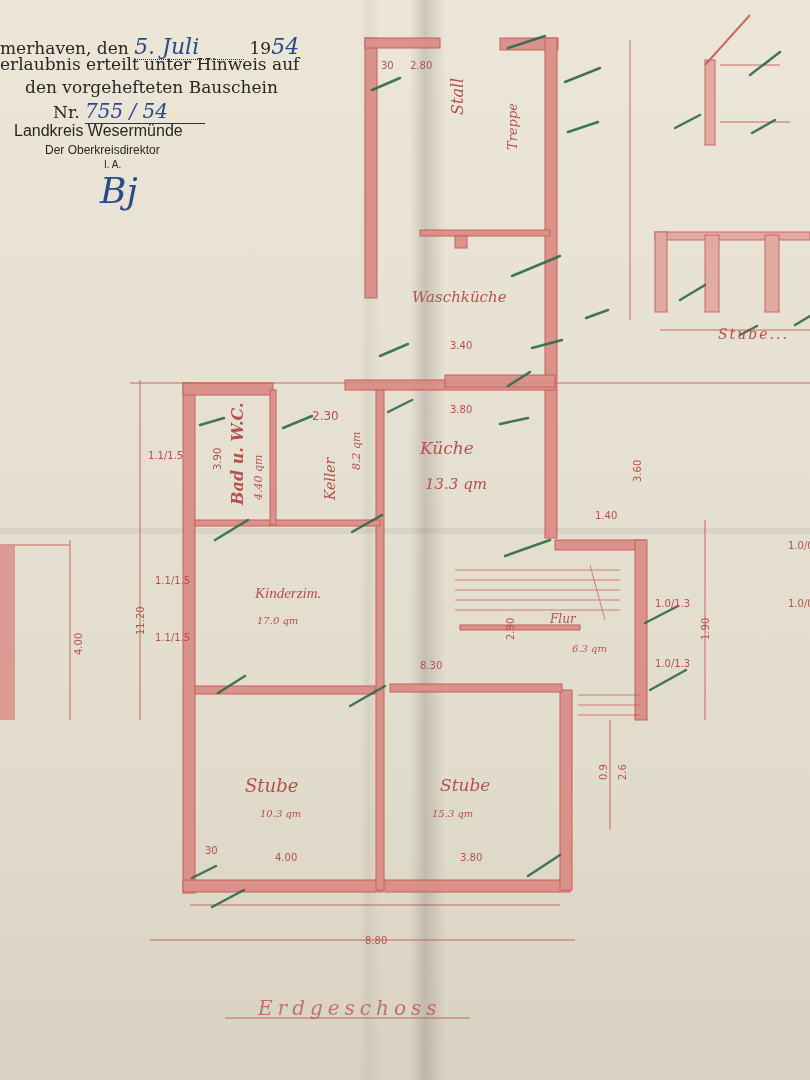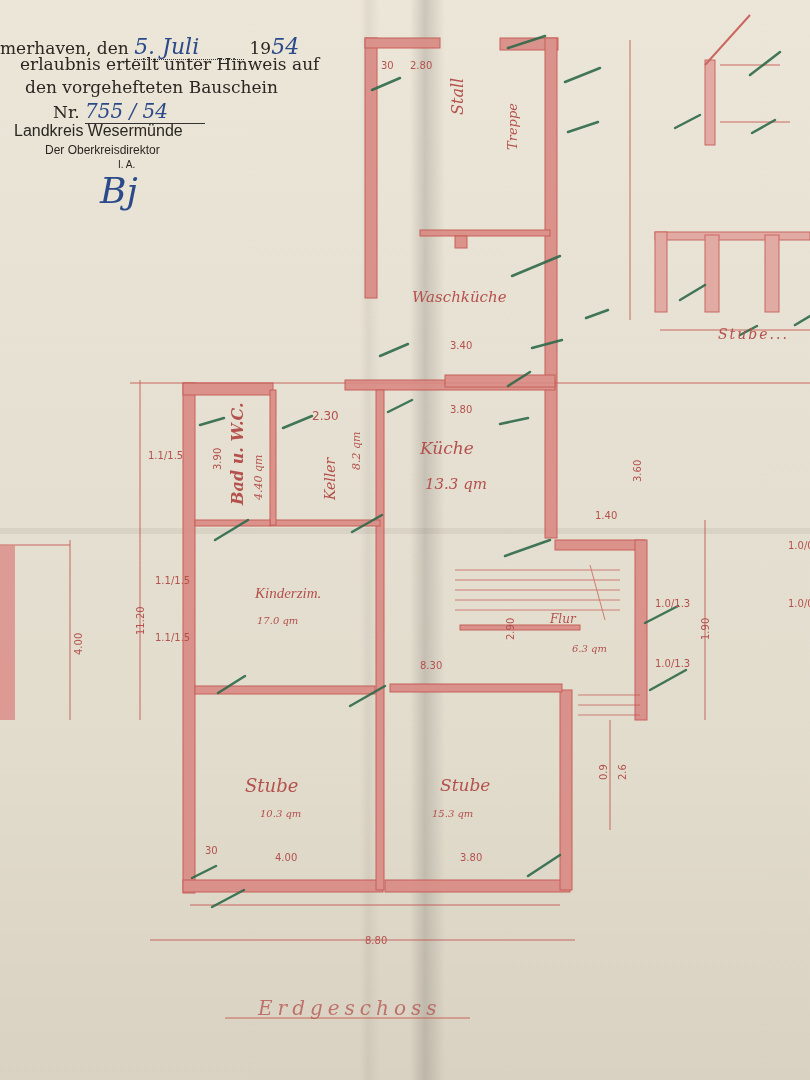--- a/index.html
+++ b/index.html
@@ -129,29 +129,29 @@
     <line x1="740" y1="335" x2="757" y2="326"></line>
   </g>
 </svg>
 
 <div class="stamp">
   <div class="line" style="left:0;top:12px;">
     <span>merhaven, den</span>
     <span class="hand underline-dots" style="display:inline-block;width:110px;font-size:22px;">5. Juli</span>
     <span>19</span><span class="hand" style="font-size:22px;">54</span>
   </div>
-  <div class="line" style="left:0;top:32px;margin-left:20px;">erlaubnis erteilt unter Hinweis auf</div>
+  <div class="line" style="left:0;top:32px;">erlaubnis erteilt unter Hinweis auf</div>
   <div class="line" style="left:25px;top:55px;">den vorgehefteten Bauschein</div>
   <div class="line" style="left:53px;top:77px;">
     <span>Nr.</span>
     <span class="hand underline-dots" style="display:inline-block;width:120px;font-size:20px;border-bottom:1px solid #333;">755 / 54</span>
   </div>
   <div class="line sans" style="left:14px;top:100px;font-size:16px;">Landkreis Wesermünde</div>
   <div class="line sans" style="left:45px;top:121px;font-size:12px;">Der Oberkreisdirektor</div>
-  <div class="line sans" style="left:118px;top:137px;font-size:10px;">I. A.</div>
+  <div class="line sans" style="left:104px;top:137px;font-size:10px;">I. A.</div>
   <div class="line hand" style="left:100px;top:148px;font-size:36px;">Bj</div>
 </div>
 
 <div class="lbl vert" style="left:448px;top:115px;font-size:16px;">Stall</div>
 <div class="lbl vert" style="left:505px;top:150px;font-size:13px;">Treppe</div>
 <div class="lbl" style="left:412px;top:288px;font-size:15px;">Waschküche</div>
 <div class="dim" style="left:450px;top:340px;">3.40</div>
 
 <div class="lbl vert" style="left:228px;top:505px;font-size:16px;font-weight:bold;">Bad u. W.C.</div>
 <div class="lbl vert" style="left:252px;top:500px;font-size:11px;">4.40 qm</div>

